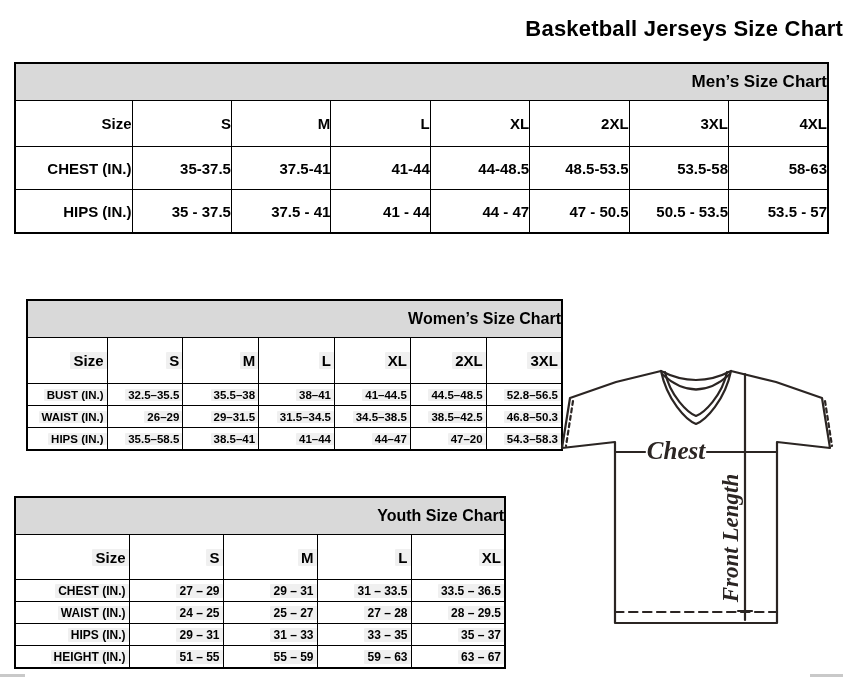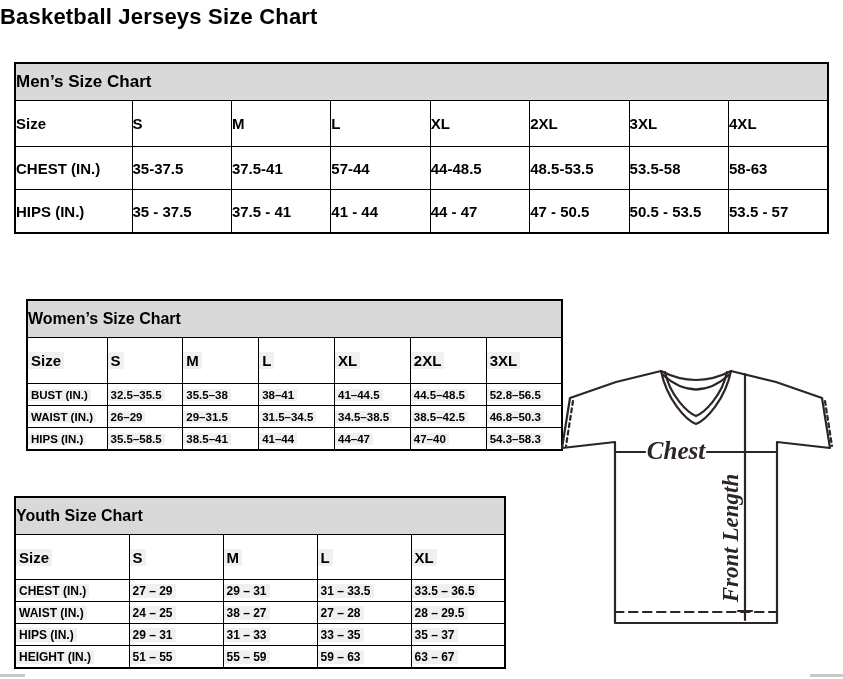--- a/index.html
+++ b/index.html
@@ -1,21 +1,21 @@
 <!DOCTYPE html>
 <html><head>
 <meta charset="utf-8">
 <style>
   html,body{margin:0;padding:0;background:#fff}
   .canvas{position:relative;width:843px;height:679px;background:#ffffff;
           font-family:"Liberation Sans",sans-serif;color:#000;overflow:hidden}
-  .title{position:absolute;left:0;top:4px;width:100%;text-align:left;
+  .title{position:absolute;left:0;top:16px;width:100%;text-align:right;
          font-size:22px;font-weight:bold;letter-spacing:.2px}
   table.chart{position:absolute;border-collapse:collapse;table-layout:fixed;
-              border:2px solid #000;text-align:left;font-weight:bold;color:#000}
+              border:2px solid #000;text-align:right;font-weight:bold;color:#000}
   .chart th,.chart td{border:1px solid #000;padding:0;vertical-align:middle;overflow:hidden;white-space:nowrap}
   .band{background:#d9d9d9;font-size:17px;height:36px}
   .mens{left:14px;top:62px;width:815px}
   .mens .sizerow td{height:45px;font-size:15px}
   .mens tbody td{height:42px;font-size:15px}
   .womens{left:26px;top:299px;width:537px}
   .womens .band{font-size:16px}
   .womens .sizerow td{height:45px;font-size:15px}
   .womens tbody td{height:21px;font-size:11.5px}
   .youth{left:14px;top:496px;width:492px}
@@ -53,21 +53,21 @@
           <td>2XL</td>
           <td>3XL</td>
           <td>4XL</td>
         </tr>
     </thead>
     <tbody>
       <tr>
         <td>CHEST (IN.)</td>
       <td>35-37.5</td>
           <td>37.5-41</td>
-          <td>57-44</td>
+          <td>41-44</td>
           <td>44-48.5</td>
           <td>48.5-53.5</td>
           <td>53.5-58</td>
           <td>58-63</td>
         </tr>
       <tr>
         <td>HIPS (IN.)</td>
       <td>35 - 37.5</td>
           <td>37.5 - 41</td>
           <td>41 - 44</td>
@@ -115,21 +115,21 @@
           <td><span class="hl">34.5–38.5</span></td>
           <td><span class="hl">38.5–42.5</span></td>
           <td><span class="hl">46.8–50.3</span></td>
         </tr>
       <tr>
         <td><span class="hl">HIPS (IN.)</span></td>
       <td><span class="hl">35.5–58.5</span></td>
           <td><span class="hl">38.5–41</span></td>
           <td><span class="hl">41–44</span></td>
           <td><span class="hl">44–47</span></td>
-          <td><span class="hl">47–40</span></td>
+          <td><span class="hl">47–20</span></td>
           <td><span class="hl">54.3–58.3</span></td>
         </tr>
     </tbody>
   </table>
 
   <table class="chart youth">
     <colgroup>
         <col style="width:114px">
       </colgroup>
     <thead>
@@ -148,21 +148,21 @@
       <tr>
         <td><span class="hl">CHEST (IN.)</span></td>
       <td><span class="hl">27 – 29</span></td>
           <td><span class="hl">29 – 31</span></td>
           <td><span class="hl">31 – 33.5</span></td>
           <td><span class="hl">33.5 – 36.5</span></td>
         </tr>
       <tr>
         <td><span class="hl">WAIST (IN.)</span></td>
       <td><span class="hl">24 – 25</span></td>
-          <td><span class="hl">38 – 27</span></td>
+          <td><span class="hl">25 – 27</span></td>
           <td><span class="hl">27 – 28</span></td>
           <td><span class="hl">28 – 29.5</span></td>
         </tr>
       <tr>
         <td><span class="hl">HIPS (IN.)</span></td>
       <td><span class="hl">29 – 31</span></td>
           <td><span class="hl">31 – 33</span></td>
           <td><span class="hl">33 – 35</span></td>
           <td><span class="hl">35 – 37</span></td>
         </tr>

